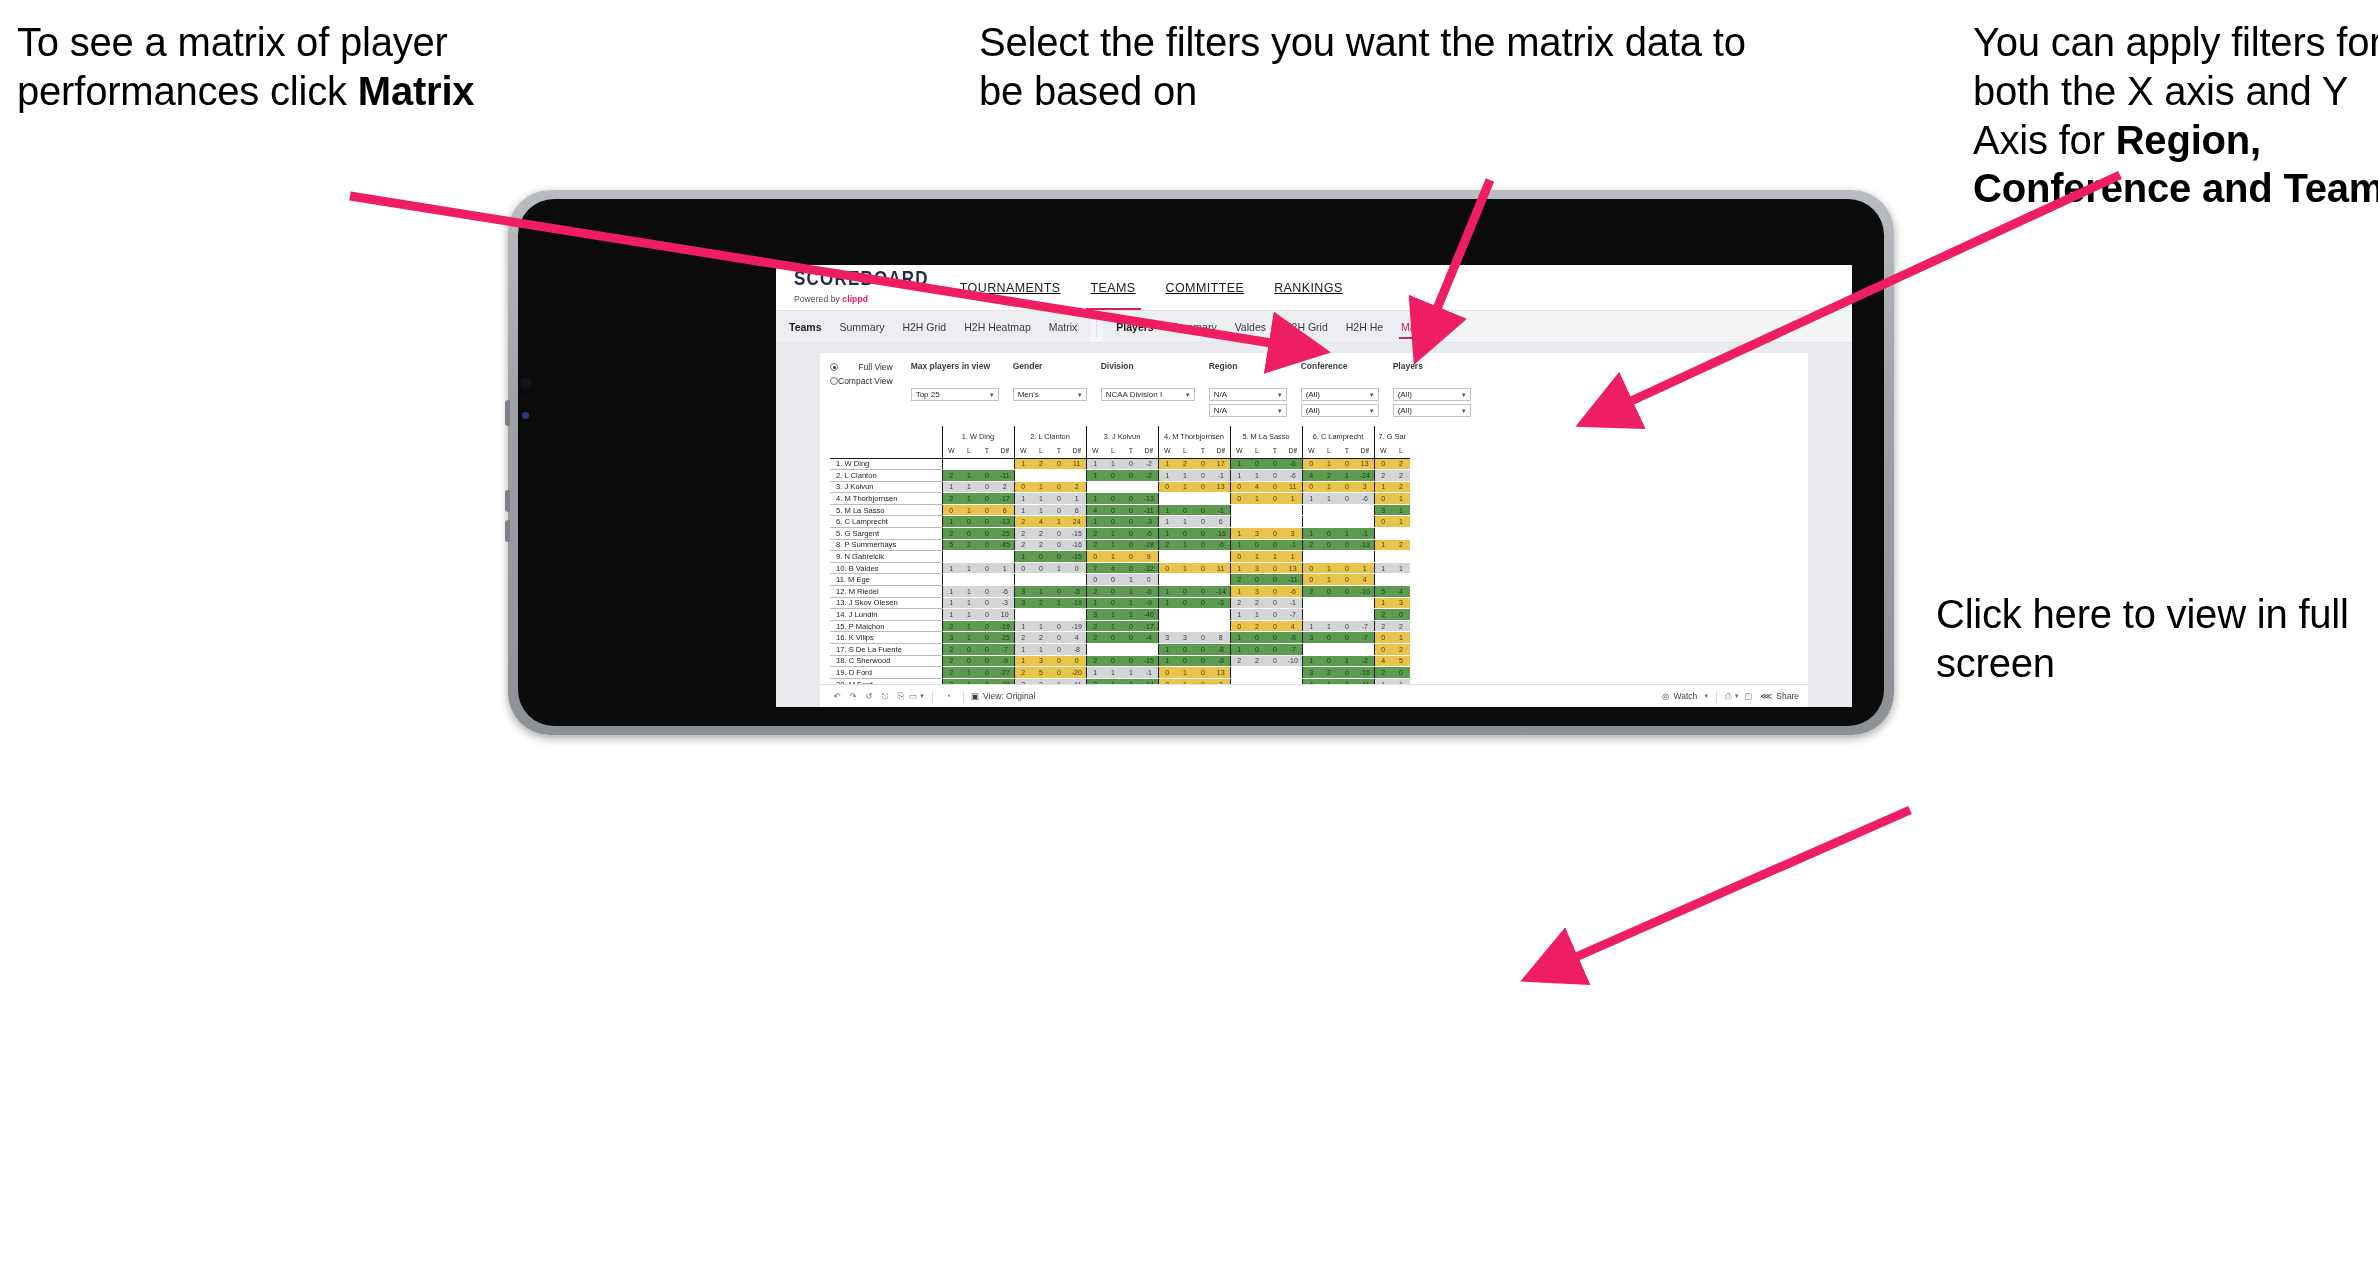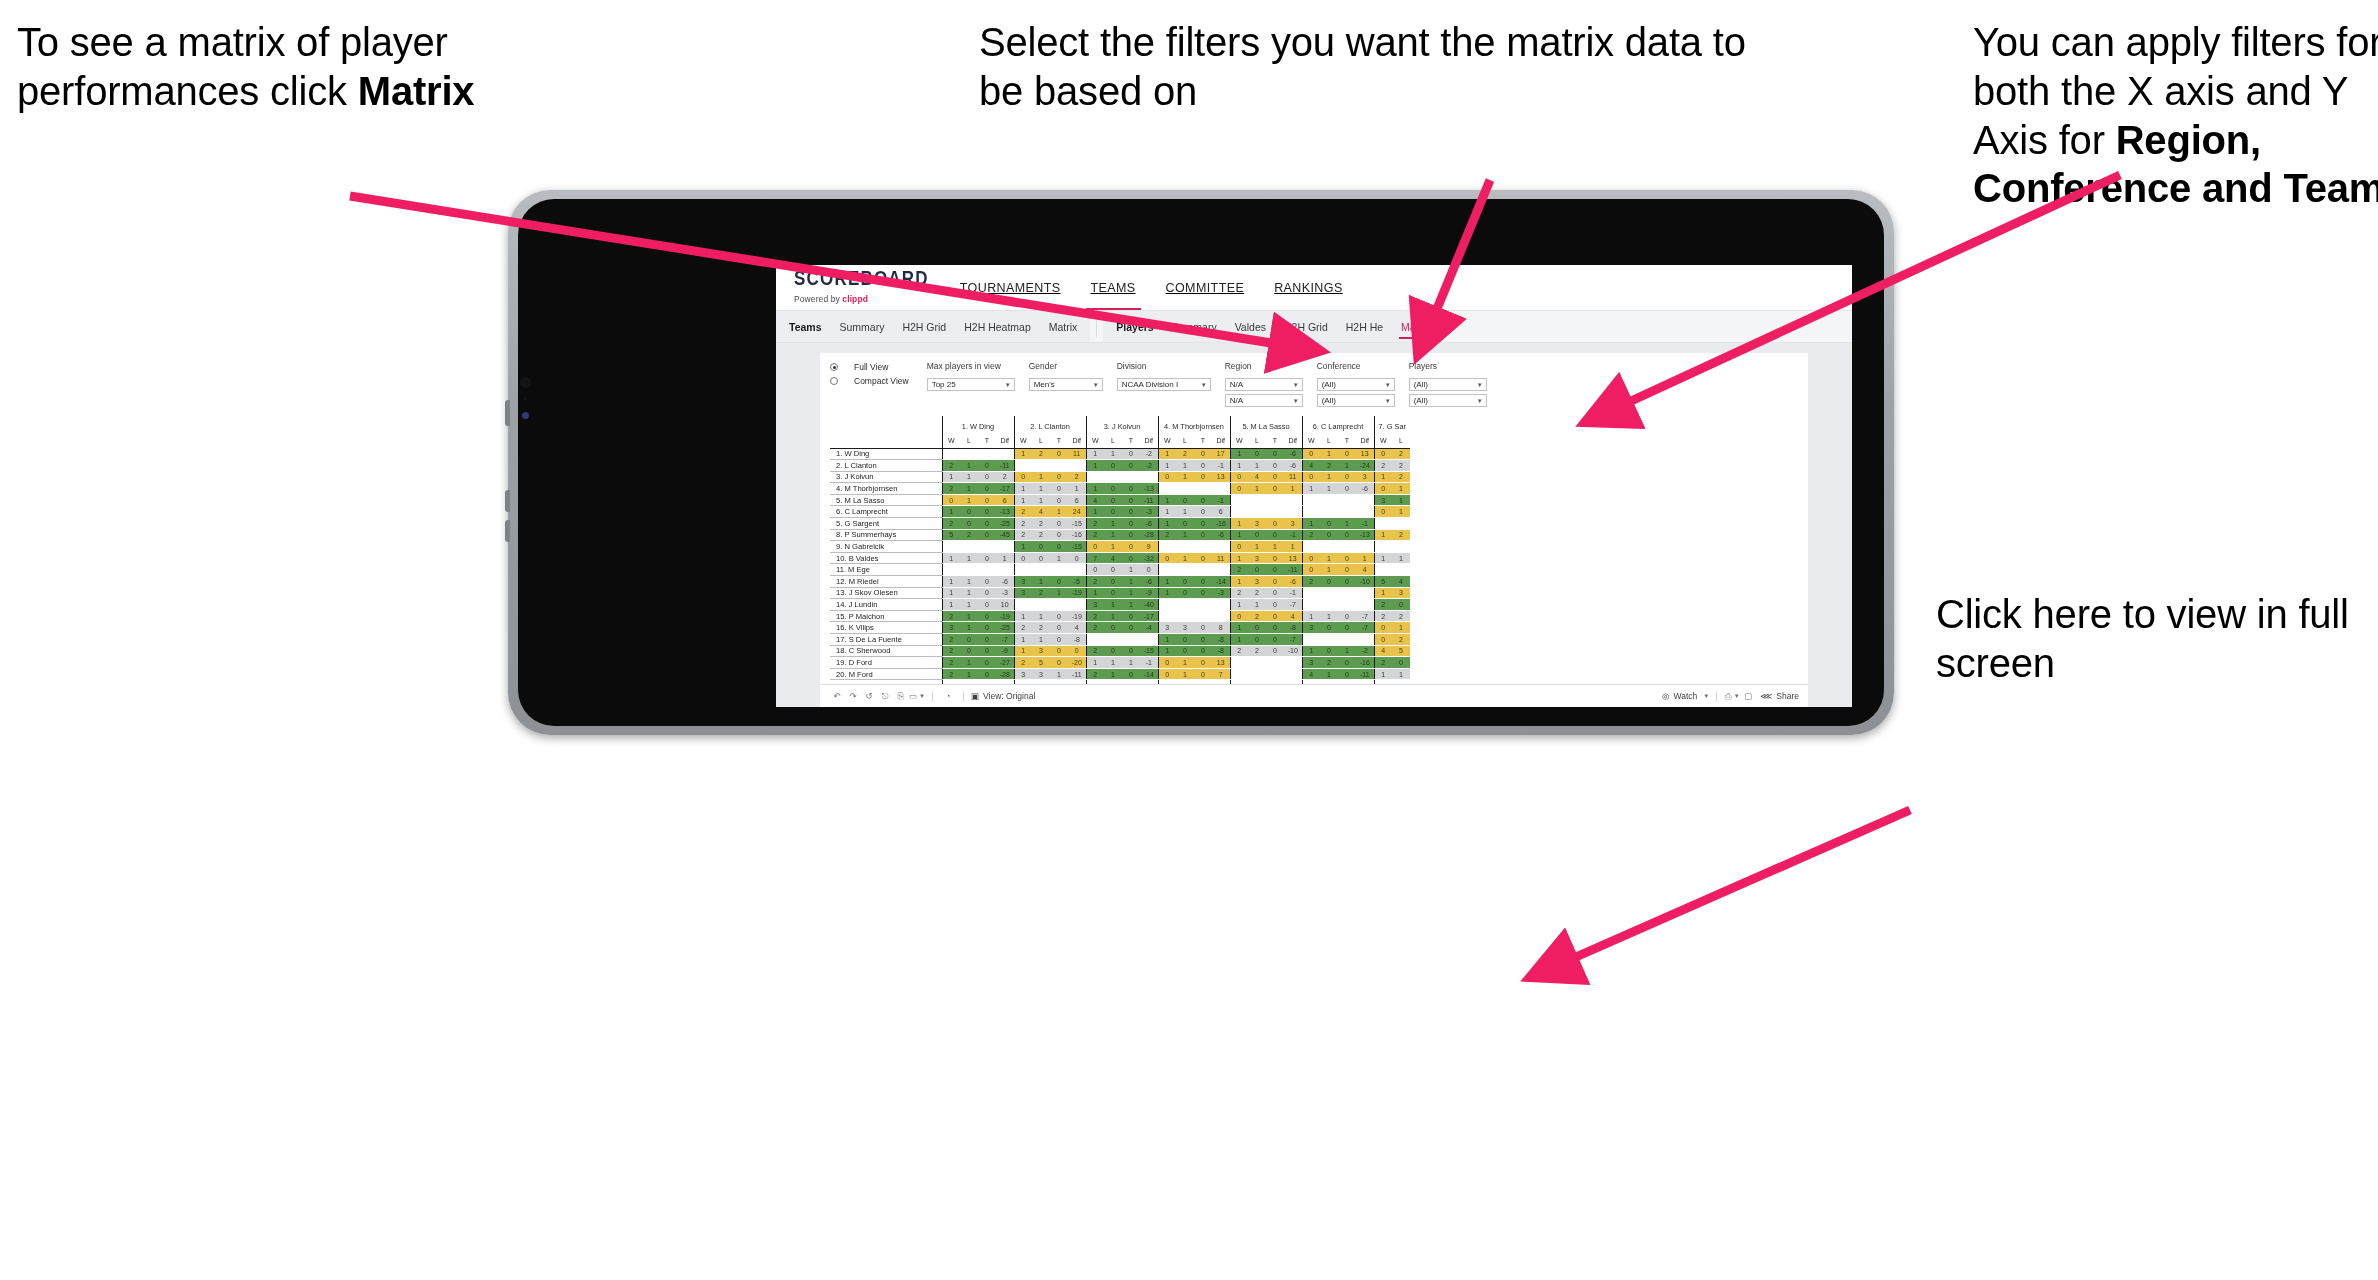--- a/index.html
+++ b/index.html
@@ -104,29 +104,29 @@
   .sub-sep { width: 1px; background: #dadde1; margin: 5px 6px; }
 
   
   .wb-wrap { background: #e9ebee; padding: 10px 44px 0 44px; height: calc(100% - 46px - 32px); }
   .wb-card { background: #ffffff; height: 100%; position: relative; }
 
   
   .filters { display: flex; padding: 8px 0 6px 10px; gap: 0; }
   .fcol { margin-right: 14px; }
   .fcol.viewcol { margin-right: 18px; padding-top: 1px; }
-  .flabel { font-size: 8.5px; color: #3c3c3c; margin-bottom: 7px; white-space: nowrap; }
+  .flabel { font-size: 8.5px; color: #3c3c3c; margin-bottom: 17px; white-space: nowrap; font-weight: bold; }
   .fsel {
     height: 13px; border: 1px solid #bfc3c7; background: #fff;
     font-size: 8px; color: #2b2b2b; display: flex; align-items: center;
     justify-content: space-between; padding: 0 3px 0 4px; margin-bottom: 3px;
     white-space: nowrap;
   }
   .fsel .cv { font-size: 6px; color: #555; margin-left: 6px; }
-  .radio-row { display: flex; align-items: center; gap: 16px; margin-bottom: 4px; }
+  .radio-row { display: flex; align-items: center; gap: 0; margin-bottom: 4px; justify-content: space-between; }
   .radio {
     width: 8px; height: 8px; border: 1px solid #777; border-radius: 50%;
     position: relative; background: #fff; flex: none;
   }
   .radio.on::after {
     content: ""; position: absolute; left: 1.5px; top: 1.5px;
     width: 3px; height: 3px; border-radius: 50%; background: #333;
   }
   .radio-row span { font-size: 8.5px; color: #2d2d2d; }
 

